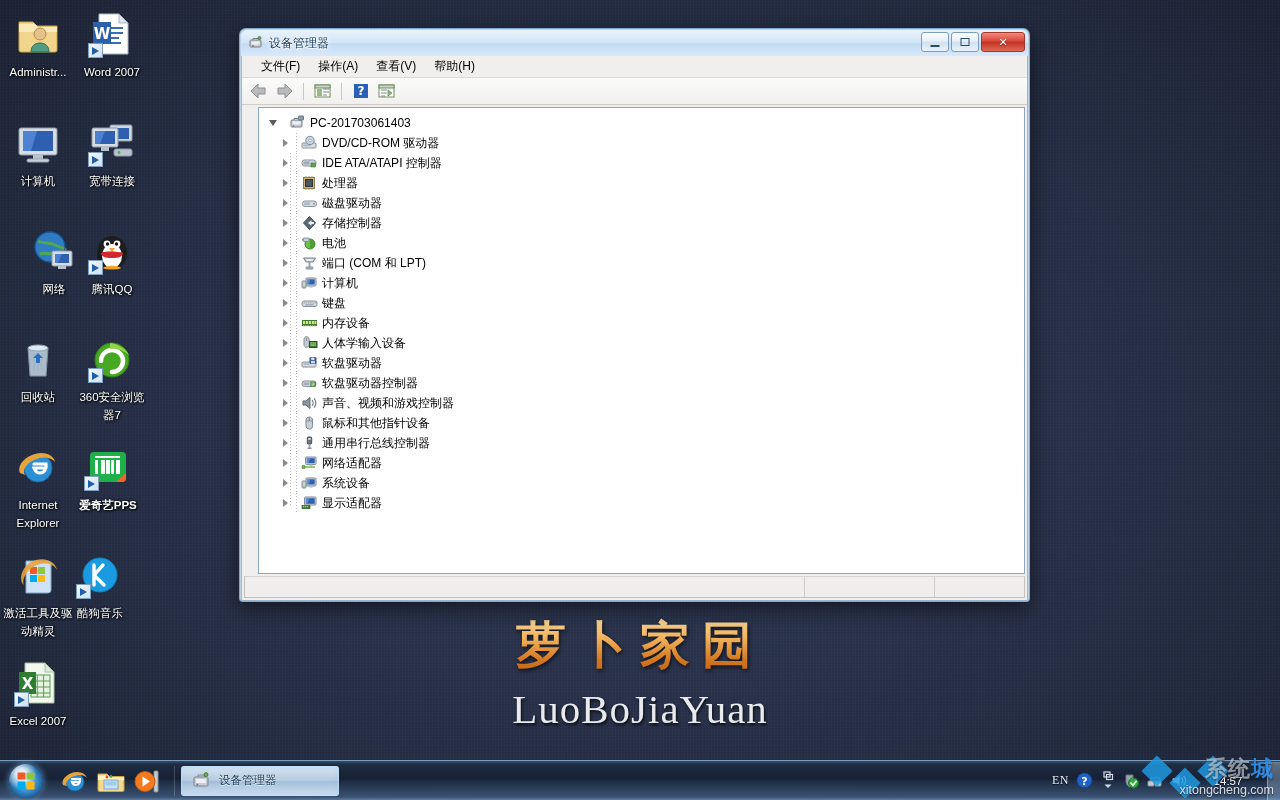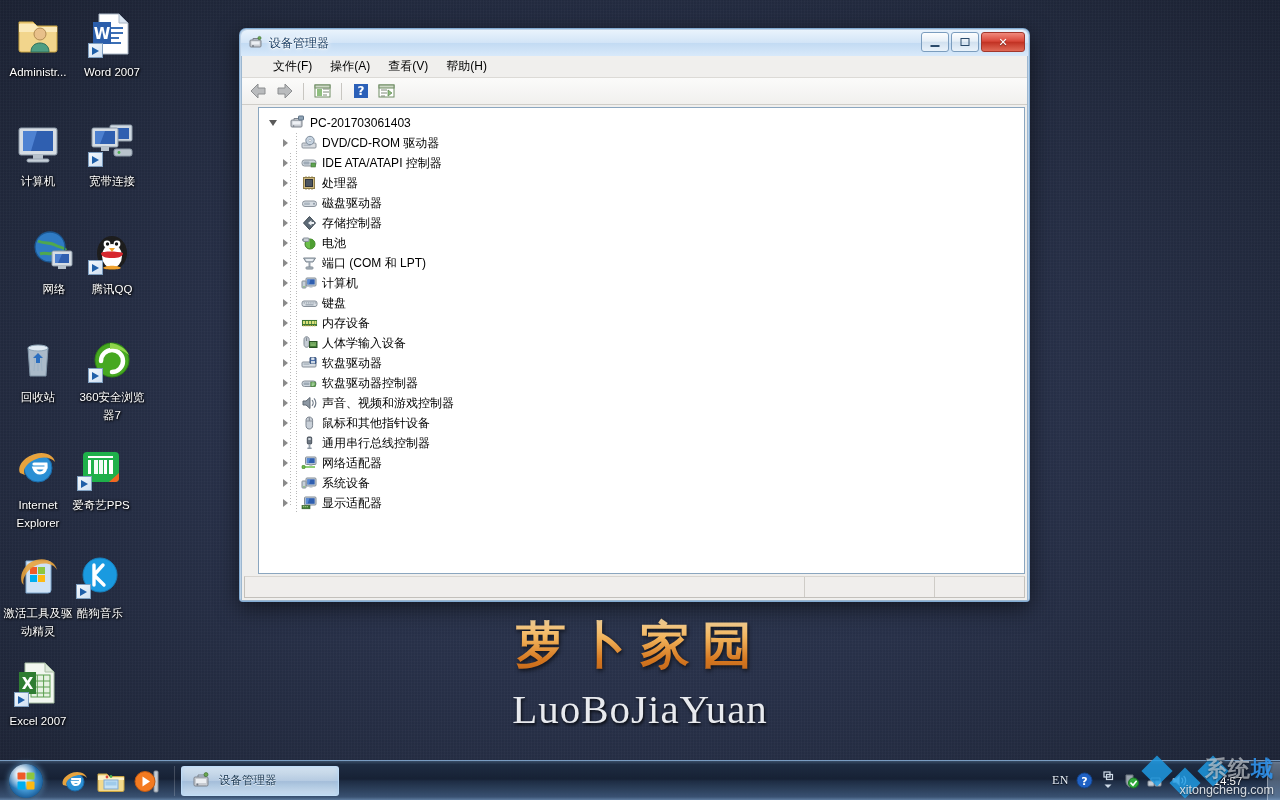--- a/index.html
+++ b/index.html
@@ -107,21 +107,21 @@
     width: 11px; height: 11px; color: #fff; font-size: 11px; font-weight: 700;
     line-height: 11px; text-align: center; text-shadow: 0 1px 1px rgba(0,0,0,.45);
   }
 
   #client {
     background: #f0efed; height: 545px;
     border: 1px solid #9cb7d0; border-top: none;
     display: flex; flex-direction: column;
   }
   #menubar {
-    height: 22px; display: flex; align-items: center; padding-left: 22px;
+    height: 22px; display: flex; align-items: center; padding-left: 10px;
     background: #f0efed;
     border-bottom: 1px solid #dcdad6;
     font-size: 12px; color: #000;
   }
   #menubar .mi { padding: 2px 9px; cursor: default; }
 
   #toolbar {
     height: 27px; display: flex; align-items: center; gap: 3px; padding: 0 5px;
     background: linear-gradient(180deg,#fbfbfa 0%,#f1f0ee 100%);
     border-bottom: 1px solid #cfcdc8;
@@ -396,21 +396,21 @@
         <svg width="48" height="48" viewBox="0 0 48 48">
           <circle cx="24" cy="25" r="14" fill="#2b8fd4"></circle>
           <circle cx="24" cy="25" r="14" fill="none" stroke="#1a6aa8" stroke-width="1"></circle>
           <path d="M20 21h12c1 5-2 9-6 9-3 0-5-2-6-5h12" fill="none" stroke="#fff" stroke-width="3.2" stroke-linecap="round"></path>
           <path d="M6 30c-3-7 4-16 15-19s19 2 20 8c-4-5-13-6-21-2S8 27 11 32z" fill="#e8a33d"></path>
         </svg>
       </span>
       <span class="lbl">Internet Explorer</span>
     </div>
 
-    <div class="dicon" style="left:63px; top:439px;">
+    <div class="dicon" style="left:70px; top:439px;font-weight:bold;">
       <span class="glyph">
         <svg width="48" height="48" viewBox="0 0 48 48">
           <rect x="6" y="9" width="36" height="30" rx="4" fill="#1fb04a"></rect>
           <path d="M32 39h6a4 4 0 0 0 4-4v-5z" fill="#f26522"></path>
           <rect x="11" y="17" width="3" height="14" fill="#fff"></rect>
           <path d="M17 17h4v14h-4zM22 17h4v14h-4z" fill="#fff" opacity=".95"></path>
           <rect x="27" y="17" width="3" height="14" fill="#fff"></rect>
           <rect x="32" y="17" width="4" height="14" fill="#fff"></rect>
           <rect x="11" y="13" width="25" height="2" fill="#fff"></rect>
         </svg>

